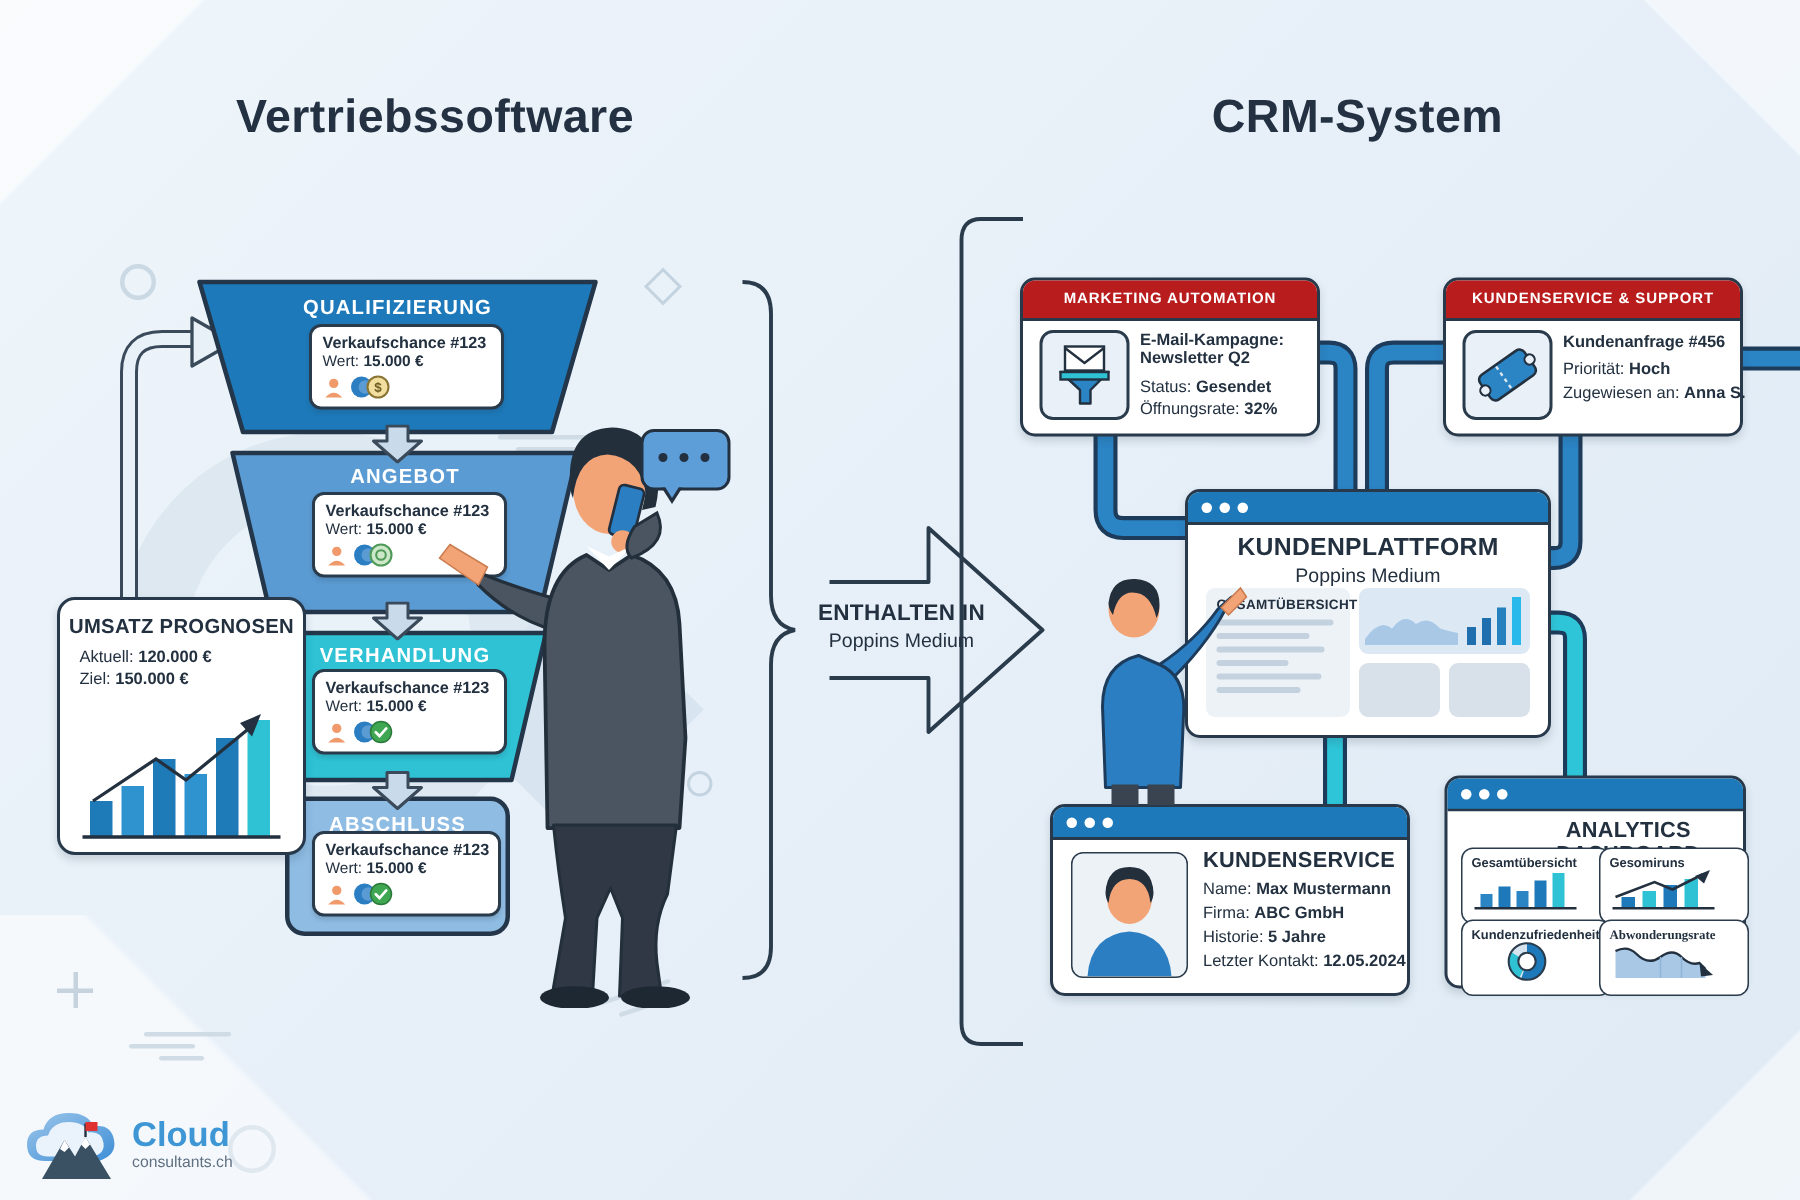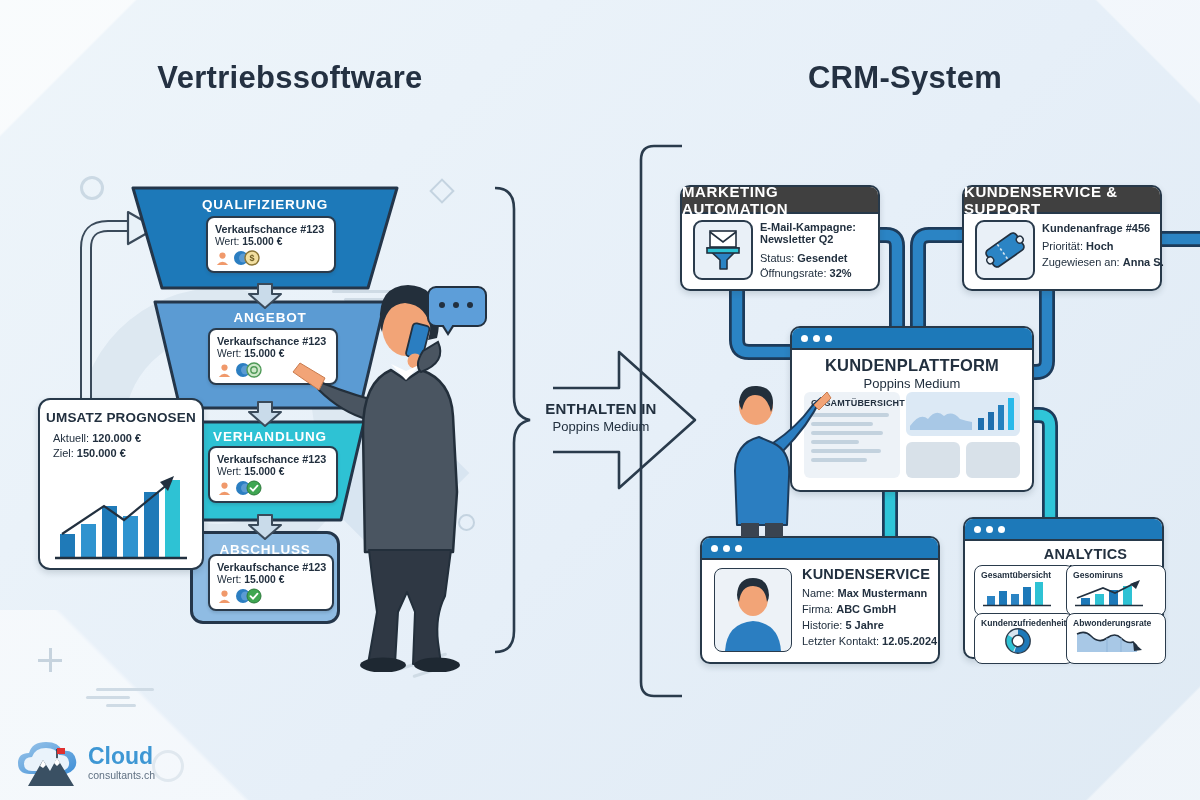--- a/index.html
+++ b/index.html
@@ -12,23 +12,23 @@
   .stage-label{position:absolute;width:100%;text-align:center;color:#fff;font-weight:700;
                font-size:13.5px;letter-spacing:.8px;}
   .card{position:absolute;background:#fff;border:2px solid #2a3b4c;border-radius:8px;
         padding:5px 7px;box-shadow:0 2px 3px rgba(40,60,80,.18);z-index:4;}
   .card-title{font-size:10.8px;font-weight:700;white-space:nowrap;}
   .card-line{font-size:10.3px;margin-top:1px;white-space:nowrap;}
   .card-icons{display:flex;align-items:center;margin-top:3px;height:16px;}
   
   .crm-box{position:absolute;background:#fff;border:2px solid #27394a;border-radius:10px;
            box-shadow:0 3px 6px rgba(40,60,80,.18);z-index:3;}
-  .crm-header{height:25px;background:#404040;border-bottom:2px solid #27394a;
+  .crm-header{height:25px;background:#b91c1c;border-bottom:2px solid #27394a;
               border-radius:8px 8px 0 0;display:flex;align-items:center;justify-content:center;
-              color:#fff;font-weight:700;font-size:15px;letter-spacing:.6px;}
+              color:#fff;font-weight:700;font-size:10px;letter-spacing:.6px;}
   .browser-header{height:20px;background:#1d79b9;border-bottom:2px solid #27394a;
                   border-radius:8px 8px 0 0;display:flex;align-items:center;gap:5px;padding-left:9px;}
   .dot{width:7px;height:7px;border-radius:50%;background:#fff;}
   .icon-tile{position:absolute;background:#e9f0f7;border:2px solid #2a3b4c;border-radius:9px;
              display:flex;align-items:center;justify-content:center;}
   .info-line{font-size:11px;white-space:nowrap;}
   .info-line b{font-weight:700;}
   .panel-gray-line{height:4px;border-radius:2px;background:#c3d2de;margin-top:5px;}
   .mini-tile{position:absolute;background:#fff;border:1.7px solid #2a3b4c;border-radius:8px;
              padding:4px 6px 3px 6px;}
@@ -388,21 +388,21 @@
     <div class="mini-tile" style="left:9px;top:94px;width:86px;height:42px;">
       <div class="mini-label">Kundenzufriedenheit</div>
       <svg width="74" height="27" viewBox="0 0 74 27">
         <circle cx="37" cy="13" r="9" fill="none" stroke="#d7e4ef" stroke-width="6"></circle>
         <circle cx="37" cy="13" r="9" fill="none" stroke="#1d79b9" stroke-width="6" stroke-dasharray="31 26" transform="rotate(-90 37 13)"></circle>
         <circle cx="37" cy="13" r="9" fill="none" stroke="#2ec2d4" stroke-width="6" stroke-dasharray="15 42" transform="rotate(115 37 13)"></circle>
         <circle cx="37" cy="13" r="12.2" fill="none" stroke="#2a3b4c" stroke-width="1.4"></circle>
         <circle cx="37" cy="13" r="5.8" fill="none" stroke="#2a3b4c" stroke-width="1.4"></circle>
       </svg>
     </div>
-    <div class="mini-tile" style="left:101px;top:94px;width:86px;height:42px;">
+    <div class="mini-tile" style="left:101px;top:94px;width:86px;height:42px;font-family:Liberation Serif, serif;">
       <div class="mini-label">Abwonderungsrate</div>
       <svg width="74" height="27" viewBox="0 0 74 27">
         <path d="M4 6 Q12 2 18 8 Q26 16 34 10 Q42 4 48 10 Q54 16 60 14 L64 18 L64 24 H4 Z" fill="#a8c8e6"></path>
         <path d="M4 6 Q12 2 18 8 Q26 16 34 10 Q42 4 48 10 Q54 16 60 14 L64 18" fill="none" stroke="#22303f" stroke-width="1.6"></path>
         <path d="M60 14 L69 22 L61 23 Z" fill="#22303f"></path>
         <line x1="34" y1="10" x2="34" y2="24" stroke="#8fb4d8" stroke-width="1"></line>
         <line x1="48" y1="10" x2="48" y2="24" stroke="#8fb4d8" stroke-width="1"></line>
       </svg>
     </div>
   </div>

